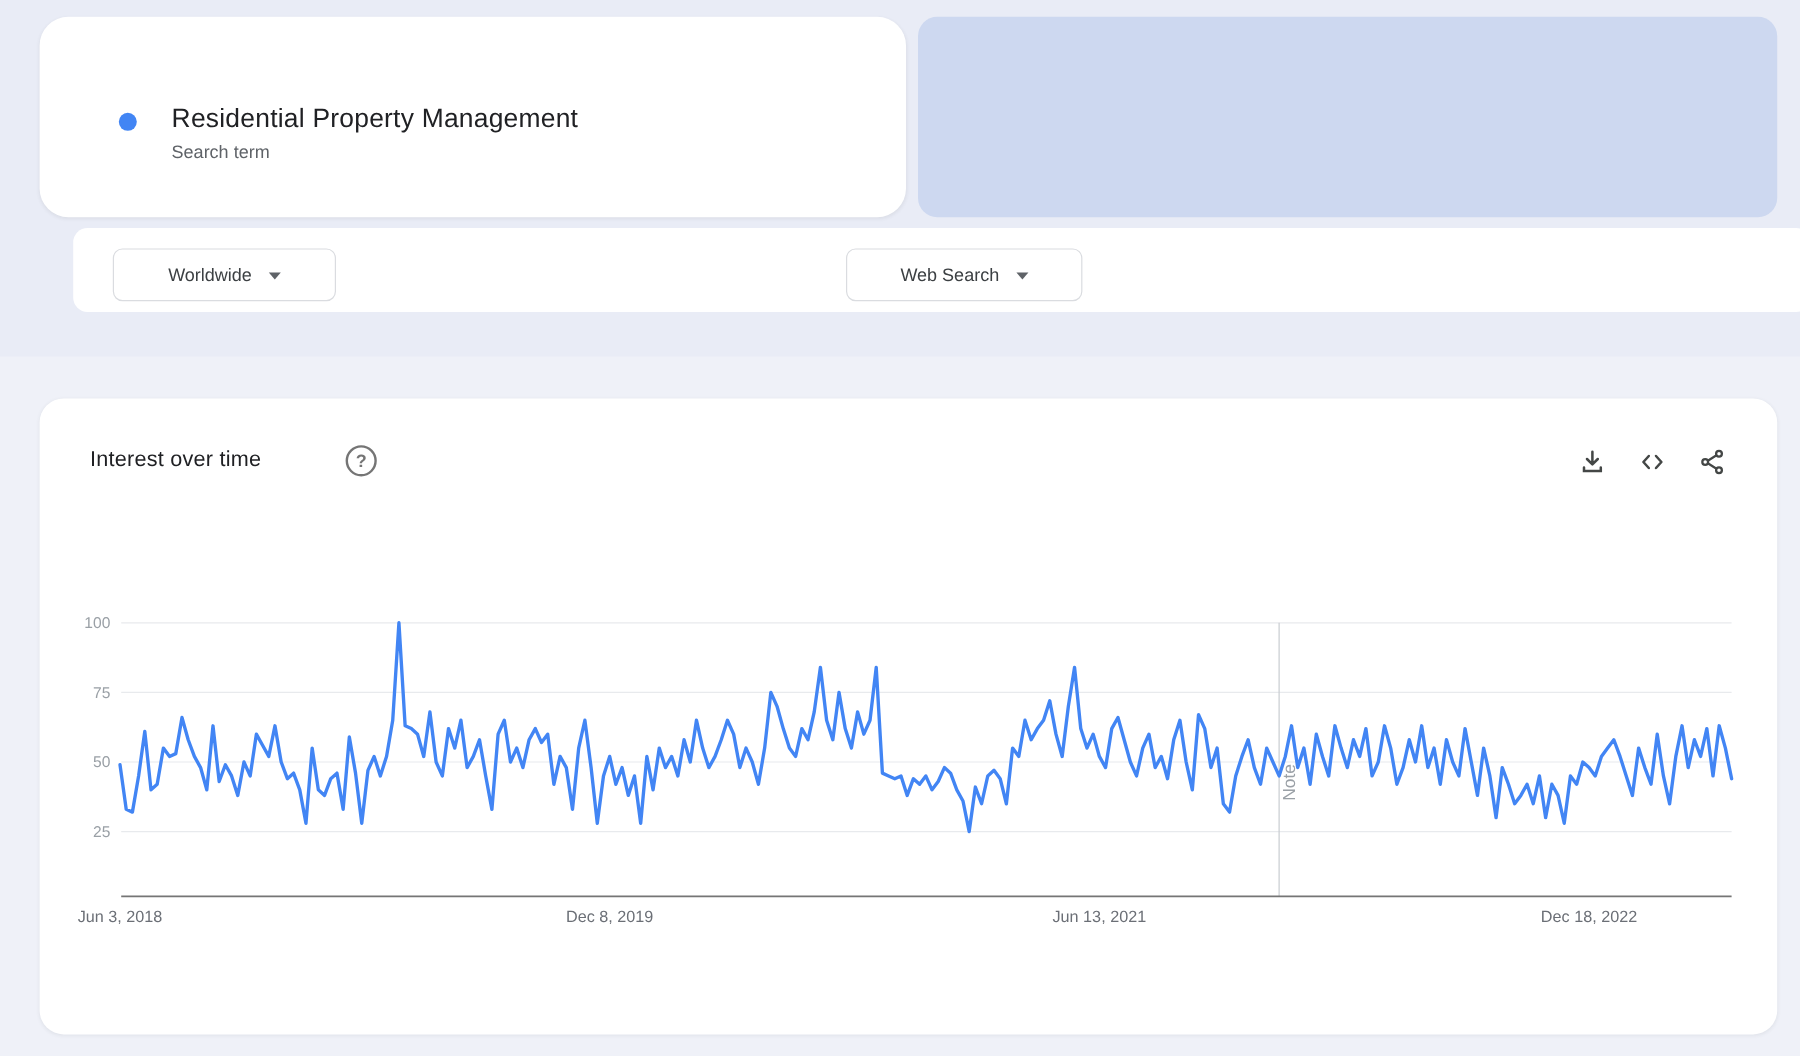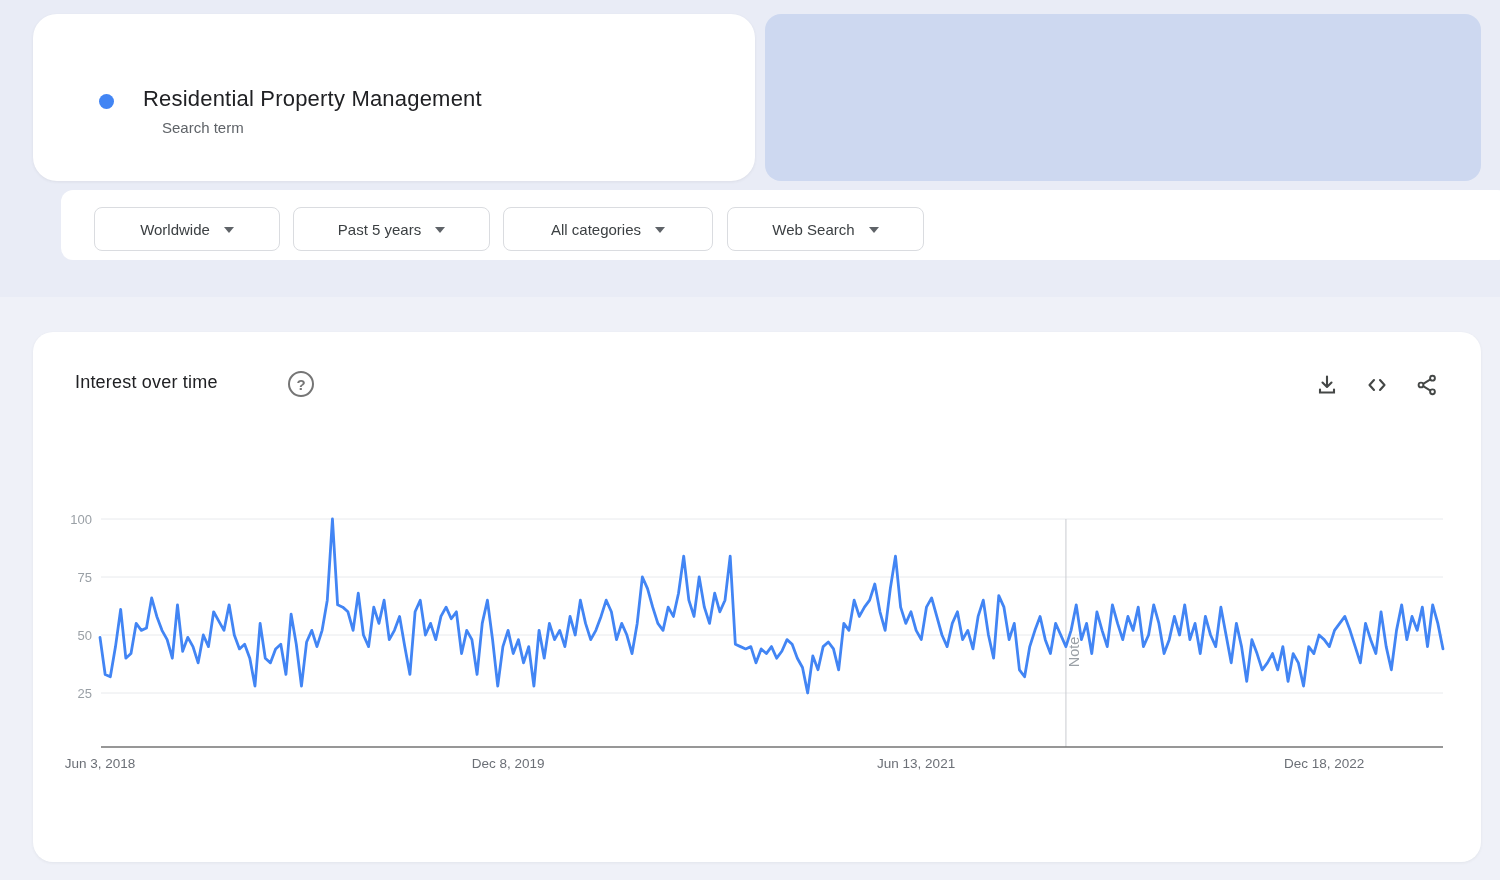--- a/index.html
+++ b/index.html
@@ -23,21 +23,21 @@
   .term-dot {
     position:absolute; left:66px; top:80px; width:15px; height:15px;
     border-radius:50%; background:#4285f4;
   }
   .term-title {
     position:absolute; left:110px; top:72px;
     font-size:22px; color:#202124; letter-spacing:.2px;
   }
   .term-subtitle {
     position:absolute; left:110px; top:105px;
-    font-size:15px; color:#5f6368;margin-left:19px;
+    font-size:15px; color:#5f6368;
   }
   
   .compare-card {
     position:absolute; left:765px; top:14px; width:716px; height:167px;
     background:#cdd8f0; border-radius:16px;
     cursor:pointer;
   }
   
   .filter-bar {
     position:absolute; left:33px; top:190px; width:1448px; height:70px;
@@ -50,21 +50,21 @@
     font-size:15px; color:#3c4043; cursor:pointer;
   }
   .filter-btn .caret {
     width:0; height:0;
     border-left:5px solid transparent; border-right:5px solid transparent;
     border-top:6px solid #5f6368; margin-top:2px;
   }
   #filter-geo     { left:33px;  width:186px; }
   #filter-time    { left:232px; width:197px; }
   #filter-cat     { left:442px; width:210px; }
-  #filter-gprop   { left:666px; width:197px; }
+  #filter-gprop   { left:644px; width:197px; }
   
   .chart-card {
     position:absolute; left:33px; top:332px; width:1448px; height:530px;
     background:#ffffff; border-radius:20px;
     box-shadow:0 1px 3px rgba(60,64,67,.07);
   }
   .chart-title {
     position:absolute; left:42px; top:40px;
     font-size:18px; color:#202124; letter-spacing:.2px;
   }
@@ -93,28 +93,20 @@
 </div>
 
 <div class="compare-card">
   
   
 </div>
 
 <div class="filter-bar">
   <div class="filter-btn" id="filter-geo">
     <span>Worldwide</span>
-    <span class="caret"></span>
-  </div>
-  <div class="filter-btn" id="filter-time">
-    <span>Past 5 years</span>
-    <span class="caret"></span>
-  </div>
-  <div class="filter-btn" id="filter-cat">
-    <span>All categories</span>
     <span class="caret"></span>
   </div>
   <div class="filter-btn" id="filter-gprop">
     <span>Web Search</span>
     <span class="caret"></span>
   </div>
 </div>
 
 <div class="chart-card">
   <div class="chart-title">Interest over time</div>

